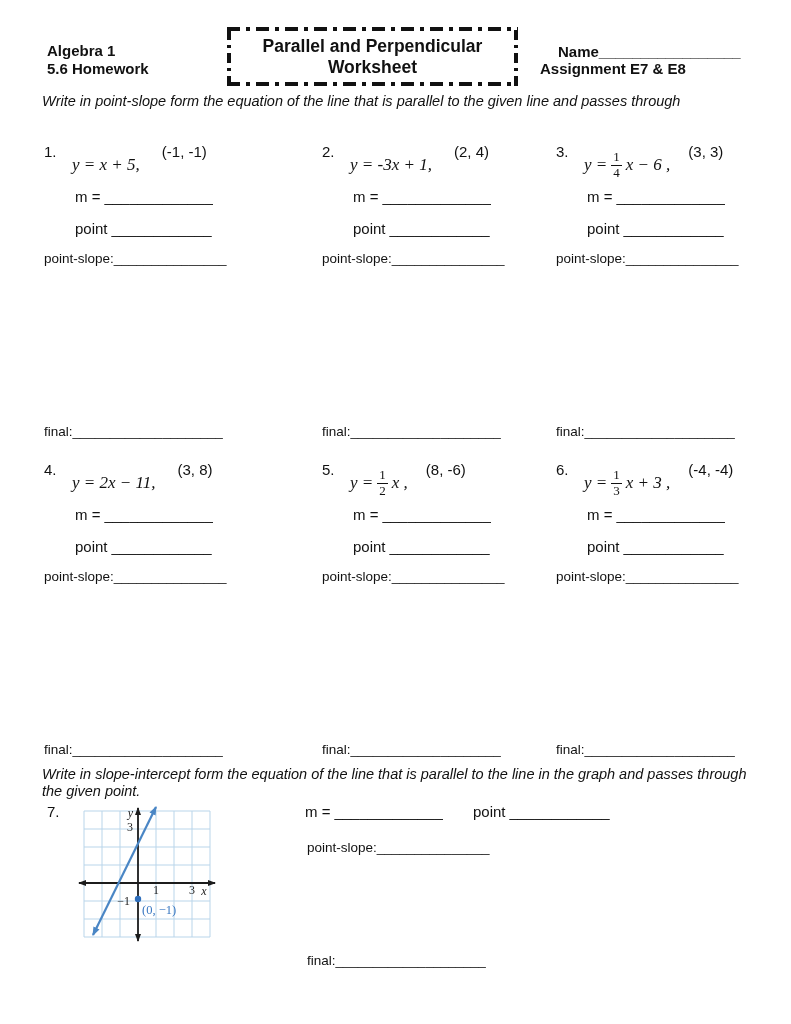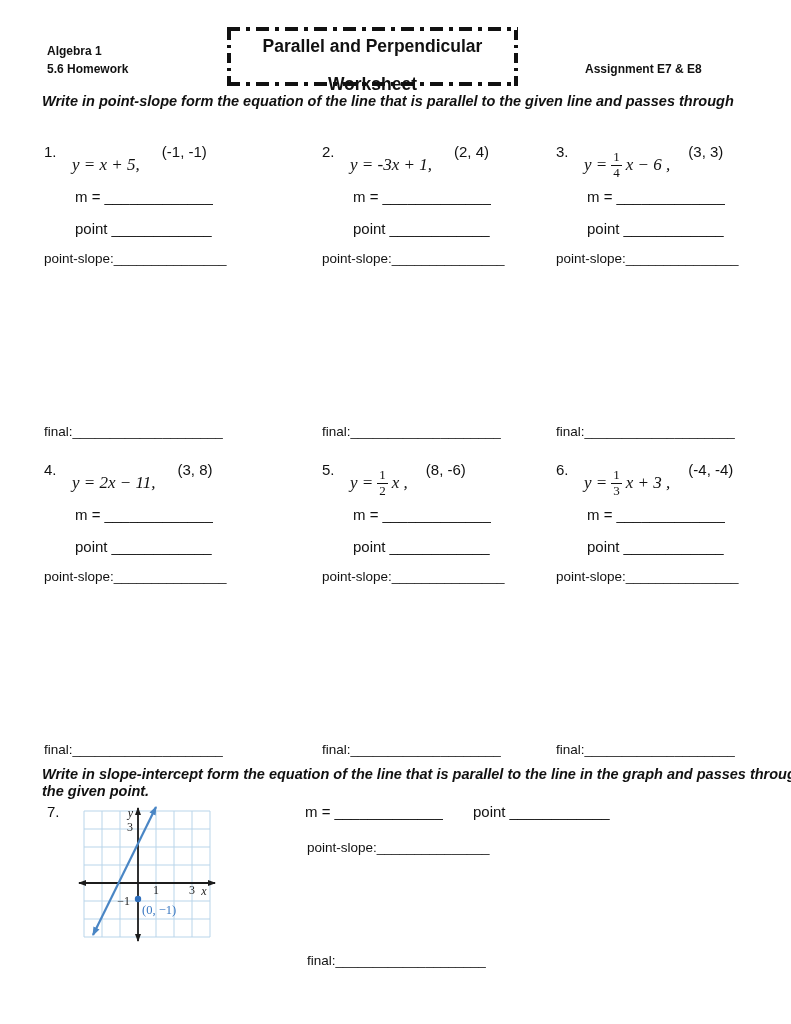--- a/index.html
+++ b/index.html
@@ -1,38 +1,38 @@
 <!DOCTYPE html>
 <html><head>
 <meta charset="utf-8">
 <style>
   html,body{margin:0;padding:0;background:#fff;}
   body{width:791px;height:1024px;font-family:"Liberation Sans",sans-serif;color:#111;}
   .page{position:relative;width:791px;height:1024px;background:#fff;overflow:hidden;}
   .abs{position:absolute;}
 
   
-  .hdr{font-weight:bold;font-size:12px;line-height:18px;white-space:nowrap;}
+  .hdr{font-weight:bold;font-size:15px;line-height:18px;white-space:nowrap;}
   .course{left:47px;top:42px;}
   .homework{left:47px;top:60px;text-align:center;}
   .name-line{left:558px;top:43px;}
-  .assignment{left:585px;top:60px;}
+  .assignment{left:540px;top:60px;}
   .title-box{
     left:227px;top:27px;width:291px;height:59px;
     display:flex;flex-direction:column;align-items:center;justify-content:center;
     background:
       repeating-linear-gradient(90deg,#111 0 13px,transparent 13px 19px,#111 19px 23px,transparent 23px 29px) 0 0/100% 4px no-repeat,
       repeating-linear-gradient(90deg,#111 0 13px,transparent 13px 19px,#111 19px 23px,transparent 23px 29px) 0 100%/100% 4px no-repeat,
       repeating-linear-gradient(0deg,#111 0 10px,transparent 10px 15px,#111 15px 18px,transparent 18px 23px) 0 0/4px 100% no-repeat,
       repeating-linear-gradient(0deg,#111 0 10px,transparent 10px 15px,#111 15px 18px,transparent 18px 23px) 100% 0/4px 100% no-repeat;
   }
-  .title-line{font-size:17.5px;font-weight:bold;line-height:21px;text-align:center;white-space:nowrap;margin-top:17px;}
-
-  
-  .instr{font-weight:bold;font-style:italic;font-size:14.5px;line-height:16.5px;white-space:nowrap;}
+  .title-line{font-size:17.5px;font-weight:bold;line-height:21px;text-align:center;white-space:nowrap;}
+
+  
+  .instr{font-weight:normal;font-style:italic;font-size:14.5px;line-height:16.5px;white-space:nowrap;}
   .instr1{left:42px;top:93px;}
   .instr2{left:42px;top:766px;}
 
   
   .prob{position:absolute;width:262px;height:320px;}
   .rowA{top:132px;} .rowB{top:450px;}
   .col1{left:44px;} .col2{left:322px;} .col3{left:556px;}
   .p-head{position:absolute;left:0;top:0;height:38px;display:flex;align-items:center;white-space:nowrap;}
   .pnum{font-size:15px;width:28px;flex:none;}
   .eq{font-family:"Liberation Serif",serif;font-style:italic;font-size:17px;display:inline-flex;align-items:center;gap:4px;margin-top:28px;}
@@ -67,20 +67,21 @@
 <div class="page">
 
   <div class="abs hdr course">Algebra 1</div>
   <div class="abs hdr homework">5.6 Homework</div>
 
   <div class="abs title-box">
     <div class="title-line">Parallel and Perpendicular</div>
     <div class="title-line">Worksheet</div>
   </div>
 
+  <div class="abs hdr name-line"><span>Name</span><span class="blank">_________________</span></div>
   <div class="abs hdr assignment">Assignment E7 &amp; E8</div>
 
   <div class="abs instr instr1">
     <div>Write in point-slope form the equation of the line that is parallel to the given line and passes through</div>
   </div>
 
   <div class="prob rowA col1">
     <div class="p-head">
       <span class="pnum">1.</span>
       <span class="eq">

